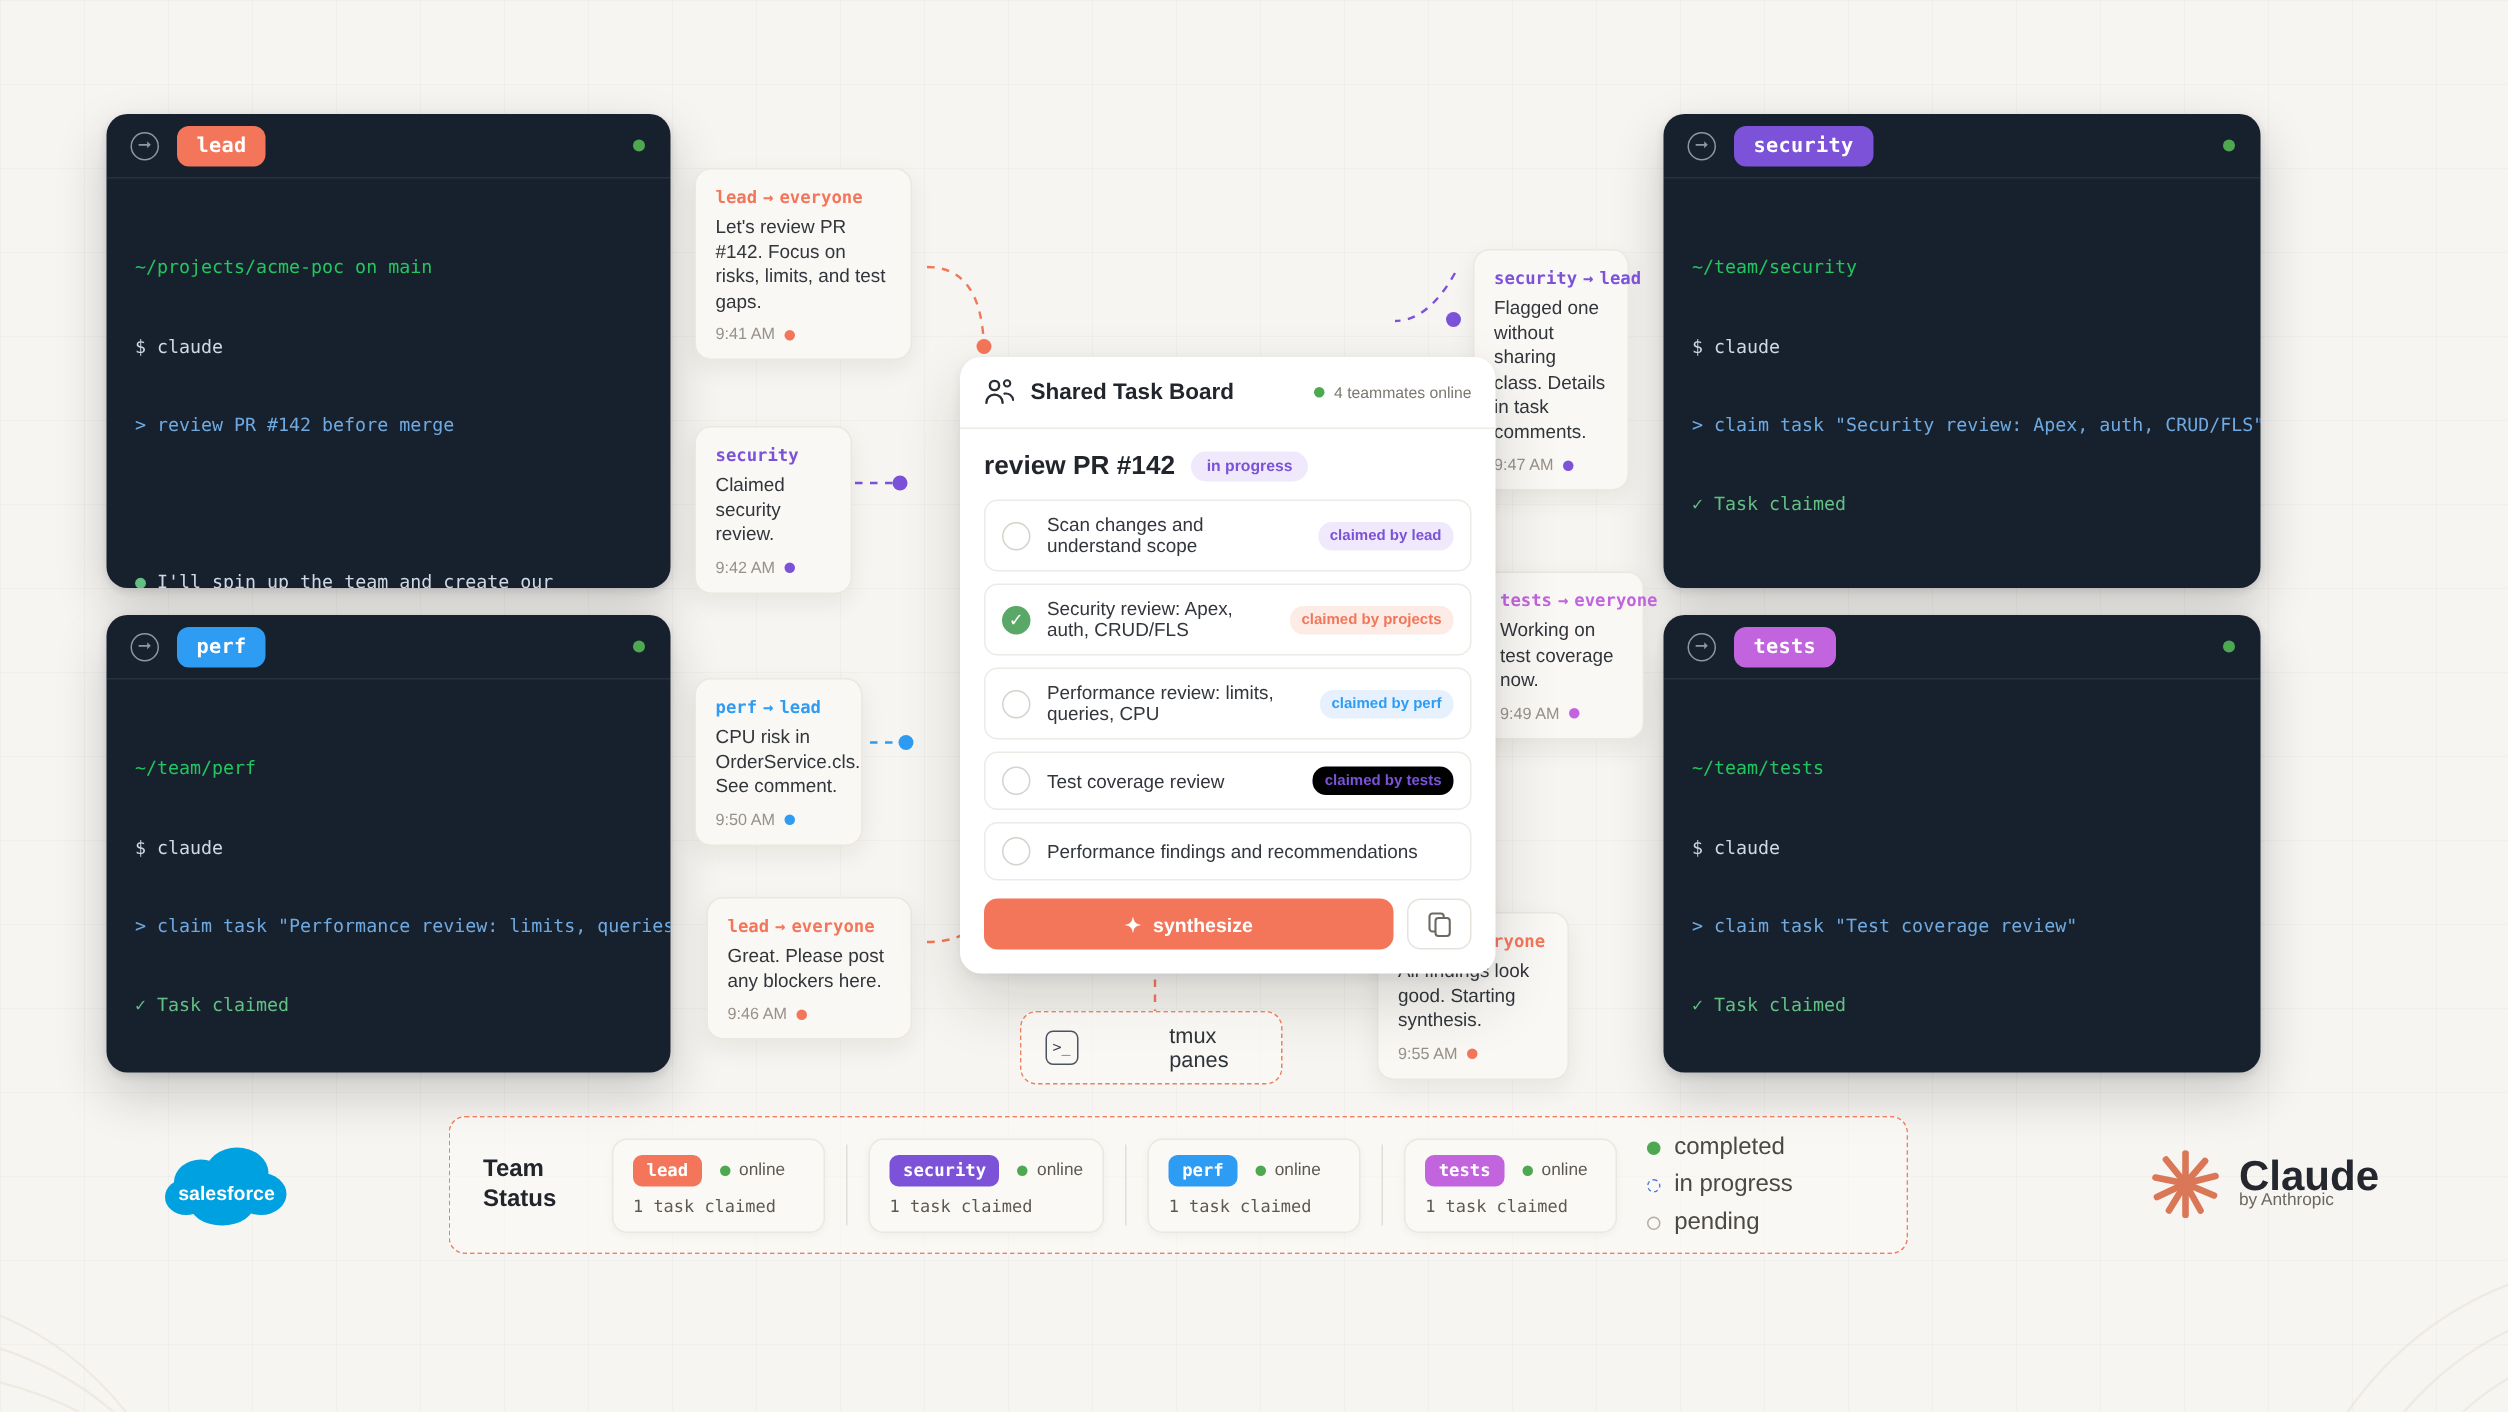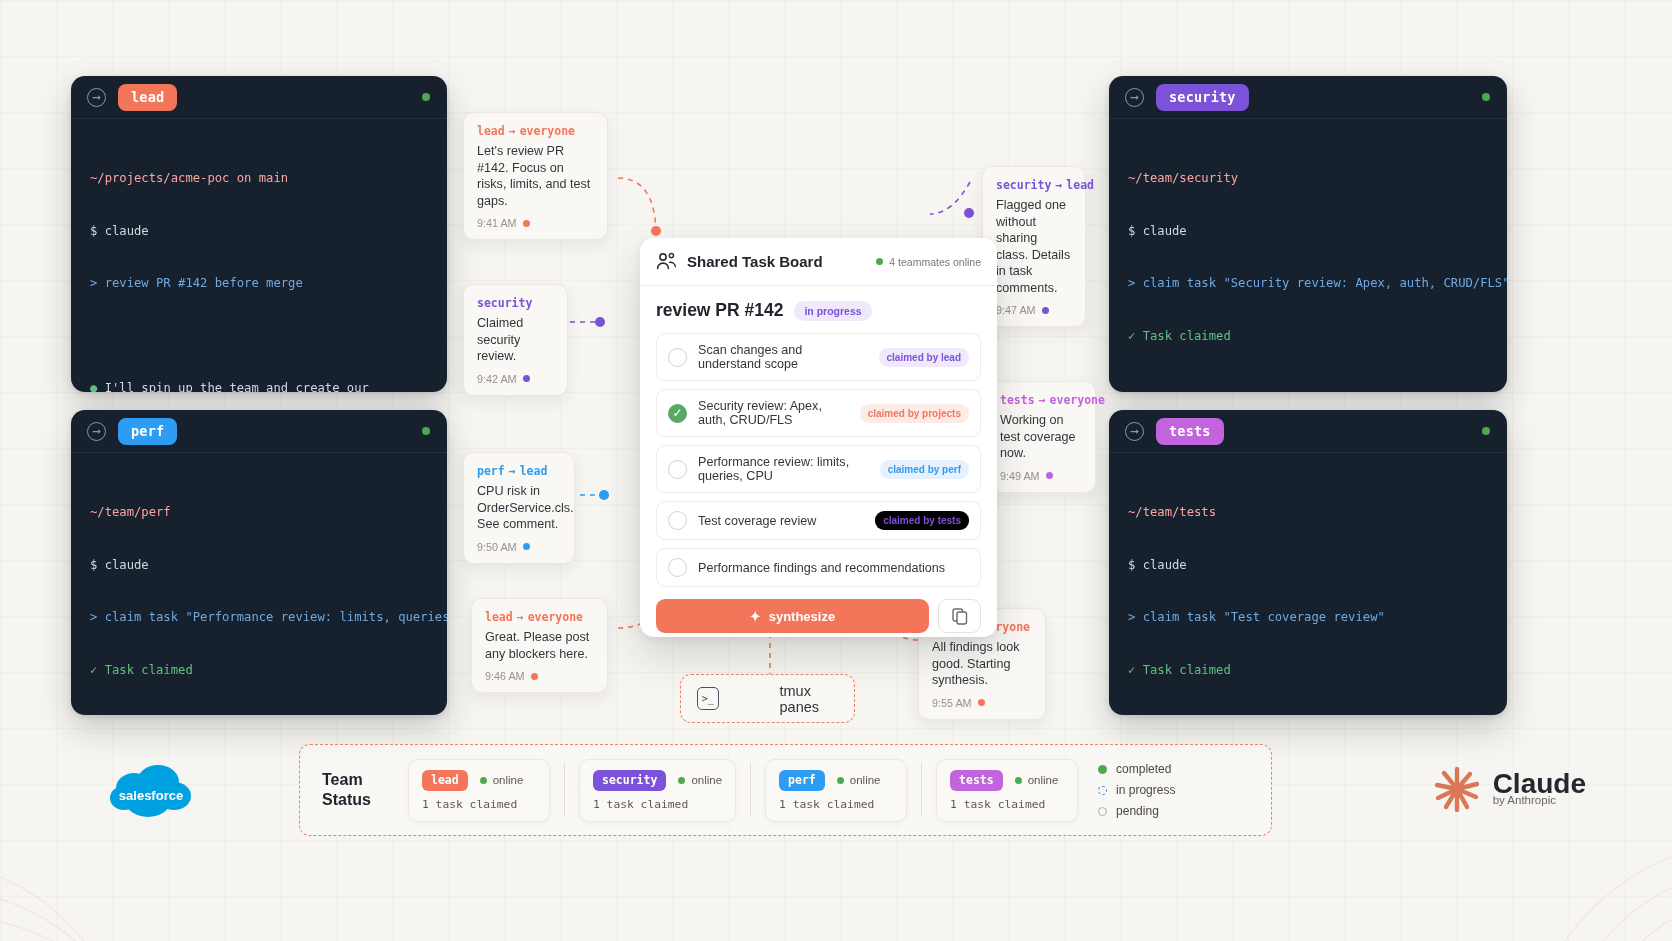--- a/index.html
+++ b/index.html
@@ -52,21 +52,21 @@
     position: absolute; right: 17px; top: 50%; transform: translateY(-50%);
     width: 8px; height: 8px; border-radius: 50%; background: #4ea852;
   }
   .term-body {
     flex: 1; padding: 16px 19px 0;
     font-family: "DejaVu Sans Mono", monospace;
     font-size: 12.2px; line-height: 17.5px;
     color: #cfd8e3; white-space: pre;
   }
   .term-body .l { min-height: 17.5px; }
-  .c-path { color: #fca5a5; }
+  .c-path { color: #22c55e; }
   .c-prompt { color: #6fa9e0; }
   .c-green { color: #62c083; }
   .c-grey { color: #cfd8e3; }
   .bullet-g { color: #62c083; }
 
   
   .msg {
     position: absolute;
     background: #faf8f5;
     border: 1px solid #ece7e0;
@@ -96,21 +96,21 @@
   .board-head {
     display: flex; align-items: center; gap: 10px;
     padding: 14px 16px; border-bottom: 1px solid #eeeae5;
   }
   .board-title { font-size: 15px; font-weight: 700; color: #22262c; flex: 1; }
   .board-online {
     display: flex; align-items: center; gap: 6px;
     font-size: 10.5px; color: #7c7870;
   }
   .board-online .d { width: 7px; height: 7px; border-radius: 50%; background: #4ea852; }
-  .board-body { padding: 14px 16px 4px; }
+  .board-body { padding: 14px 16px 16px; }
   .board-pr { display: flex; align-items: center; gap: 11px; margin-bottom: 12px; }
   .board-pr-title { font-size: 17.5px; font-weight: 700; color: #22262c; }
   .chip-prog {
     font-size: 10.5px; font-weight: 600; color: #7b52d8;
     background: #efe9fb; border-radius: 11px; padding: 4px 10px;
   }
   .task {
     display: flex; align-items: center; gap: 11px;
     border: 1px solid #eeeae5; border-radius: 9px;
     padding: 9px 11px; margin-bottom: 8px; background: #fff;
@@ -175,21 +175,21 @@
   .st-chip {
     font-family: "DejaVu Sans Mono", monospace;
     font-size: 11.5px; font-weight: 700; color: #fff;
     padding: 3px 9px 4px; border-radius: 6px;
   }
   .st-online { display: flex; align-items: center; gap: 6px; font-size: 11.5px; color: #5d5952; }
   .st-online .d { width: 7px; height: 7px; border-radius: 50%; background: #4ea852; }
   .st-sub { font-family: "DejaVu Sans Mono", monospace; font-size: 11.3px; color: #5d5952; }
   .st-div { width: 1px; height: 54px; background: #e3ded7; }
   .legend { margin-left: 6px; display: flex; flex-direction: column; gap: 7px; }
-  .leg-item { display: flex; align-items: center; gap: 9px; font-size: 12px; color: #4c4943; }
+  .leg-item { display: flex; align-items: center; gap: 9px; font-size: 16px; color: #4c4943; }
   .leg-d { width: 9px; height: 9px; border-radius: 50%; }
   .leg-d.prog { border: 1.6px dashed #4f7bd8; background: transparent; }
   .leg-d.pend { border: 1.6px solid #b4aea6; background: transparent; }
 
   
   .sf-logo { position: absolute; left: 108px; top: 762px; }
   .claude-logo {
     position: absolute; right: 86px; top: 766px;
     display: flex; align-items: center; gap: 13px;
   }

